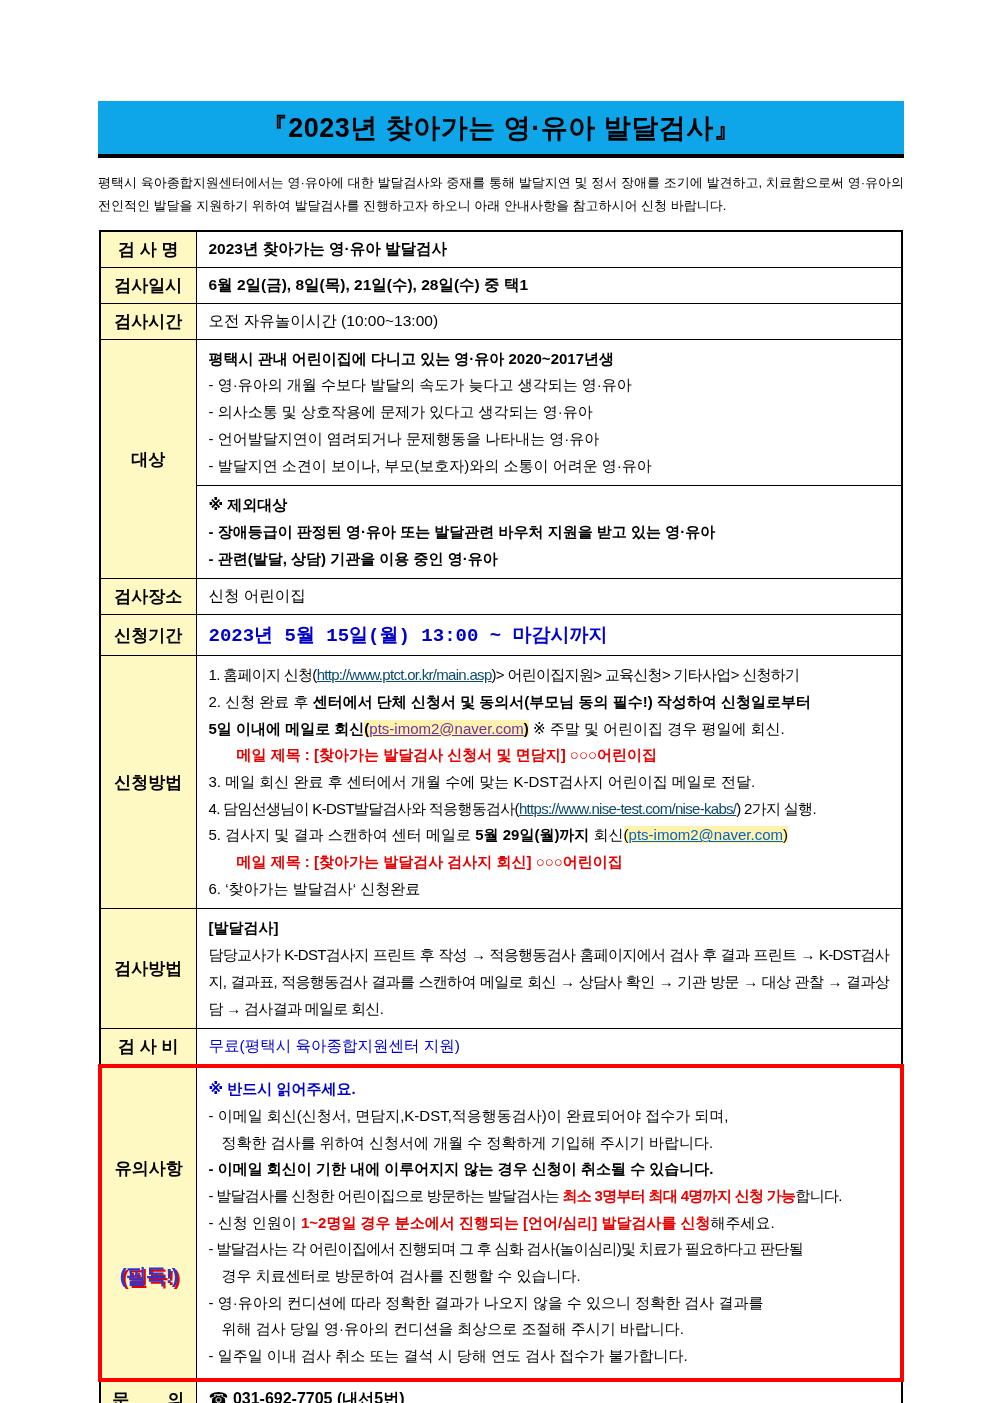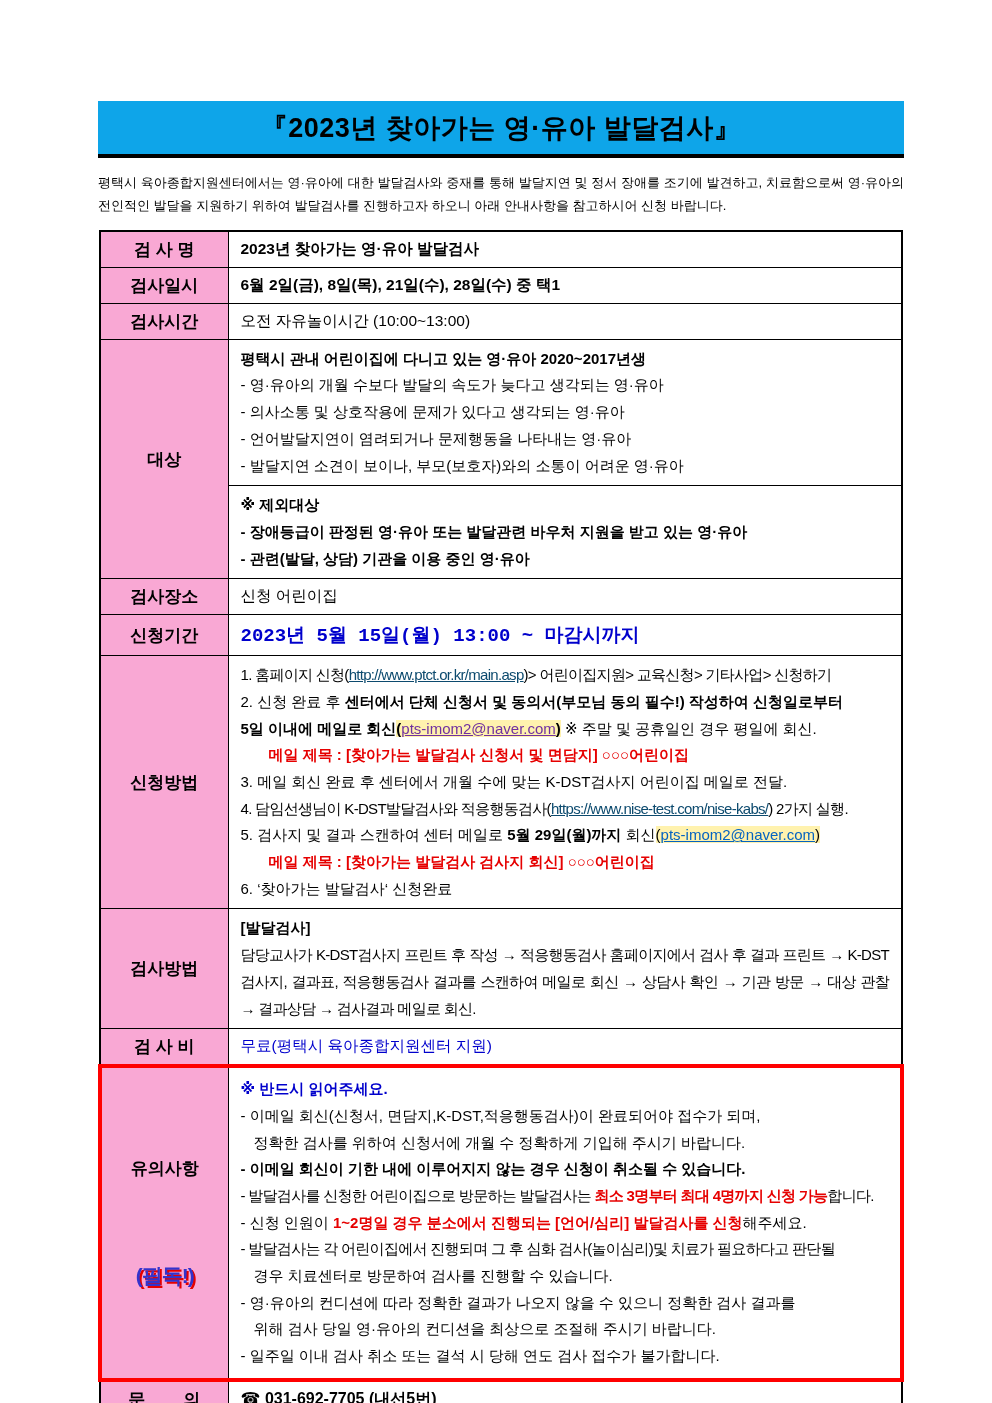--- a/index.html
+++ b/index.html
@@ -11,21 +11,21 @@
   
   .title-bar { margin-top:101px; background:#0ea5e9; border-bottom:4px solid #000; text-align:center; padding:9px 0 8px; }
   .title-bar h1 { font-size:27px; font-weight:bold; letter-spacing:0.5px; }
 
   
   .intro { margin-top:13px; font-size:13px; line-height:1.8; text-align:justify; }
 
   
   table.doc { width:100%; border-collapse:collapse; margin-top:12px; border:2px solid #000; }
   table.doc td { border:1px solid #000; vertical-align:middle; }
-  td.lbl { width:128px; background:#f9a8d4; text-align:center; font-weight:bold; font-size:17px; padding:6px 2px; white-space:pre; }
+  td.lbl { width:96px; background:#fef9c3; text-align:center; font-weight:bold; font-size:17px; padding:6px 2px; white-space:pre; }
   td.val { padding:6px 12px; font-size:15.5px; }
   td.val.vb { font-weight:bold;margin-top:13px; }
   td.val.big-blue { color:#0000cc; font-weight:bold; font-size:19px; padding:7px 12px;font-family:Liberation Mono, monospace; }
   td.val.blue-val { color:#0000cc; }
   .lines { font-size:15px; line-height:1.78; }
   .lines div { min-height:1.2em; }
   td.val .para { text-align:justify; }
 
   .b { font-weight:bold; }
   .red { color:#e60000; }
@@ -101,21 +101,21 @@
       <tr>
         <td class="lbl">신청기간</td>
         <td class="val big-blue">2023년 5월 15일(월) 13:00 ~ 마감시까지</td>
       </tr>
       <tr>
         <td class="lbl">신청방법</td>
         <td class="val">
           <div class="lines">
                 <div class="cond"><span>1. 홈페이지 신청(</span><span class="link">http://www.ptct.or.kr/main.asp</span><span>)&gt; 어린이집지원&gt; 교육신청&gt; 기타사업&gt; 신청하기</span></div>
                 <div><span>2. 신청 완료 후 </span><span class="b">센터에서 단체 신청서 및 동의서(부모님 동의 필수!) 작성하여 신청일로부터</span></div>
-                <div><span class="b">5일 이내에 메일로 회신</span><span class="hl b">(</span><span class="hl plink">pts-imom2@naver.com</span><span class="hl b">)</span><span> ※ 주말 및 공휴일인 경우 평일에 회신.</span></div>
+                <div><span class="b">5일 이내에 메일로 회신</span><span class="hl b">(</span><span class="hl plink">pts-imom2@naver.com</span><span class="hl b">)</span><span> ※ 주말 및 어린이집 경우 평일에 회신.</span></div>
                 <div class="ind"><span class="red b">메일 제목 : [찾아가는 발달검사 신청서 및 면담지] ○○○어린이집</span></div>
                 <div><span>3. 메일 회신 완료 후 센터에서 개월 수에 맞는 K-DST검사지 어린이집 메일로 전달.</span></div>
                 <div class="cond"><span>4. 담임선생님이 K-DST발달검사와 적응행동검사(</span><span class="link">https://www.nise-test.com/nise-kabs/</span><span>) 2가지 실행.</span></div>
                 <div><span>5. 검사지 및 결과 스캔하여 센터 메일로 </span><span class="b">5월 29일(월)까지</span><span> 회신</span><span class="hl">(</span><span class="hl blink">pts-imom2@naver.com</span><span class="hl">)</span></div>
                 <div class="ind"><span class="red b">메일 제목 : [찾아가는 발달검사 검사지 회신] ○○○어린이집</span></div>
                 <div><span>6. ‘찾아가는 발달검사‘ 신청완료</span></div>
               </div>
         </td>
       </tr>
       <tr>

